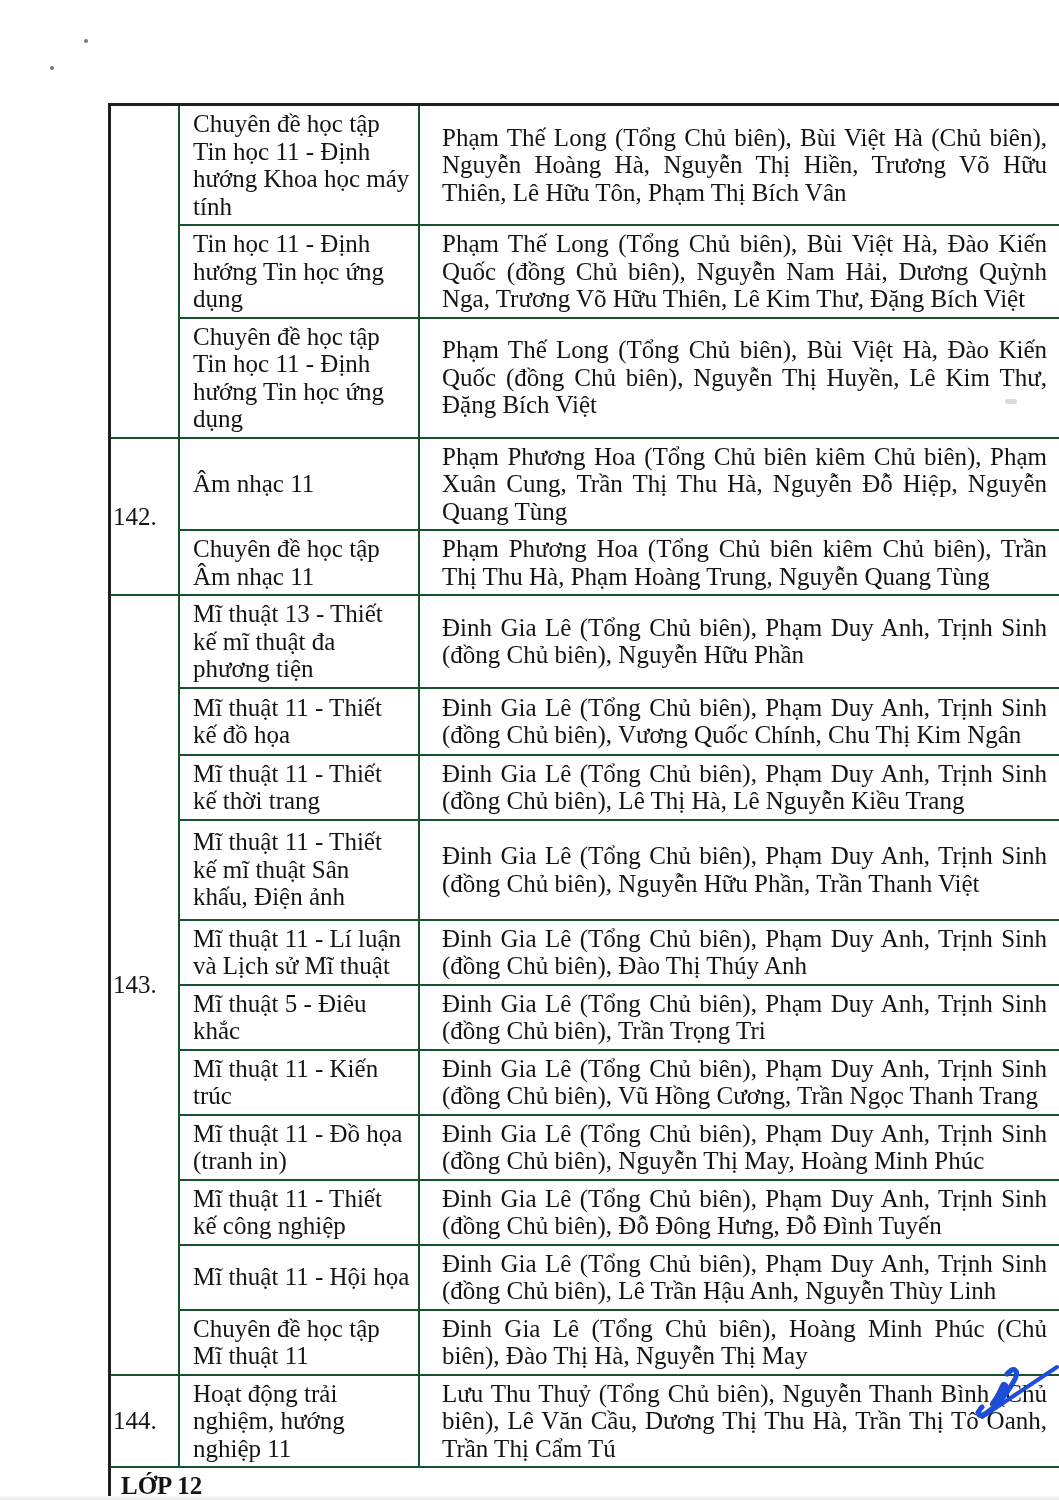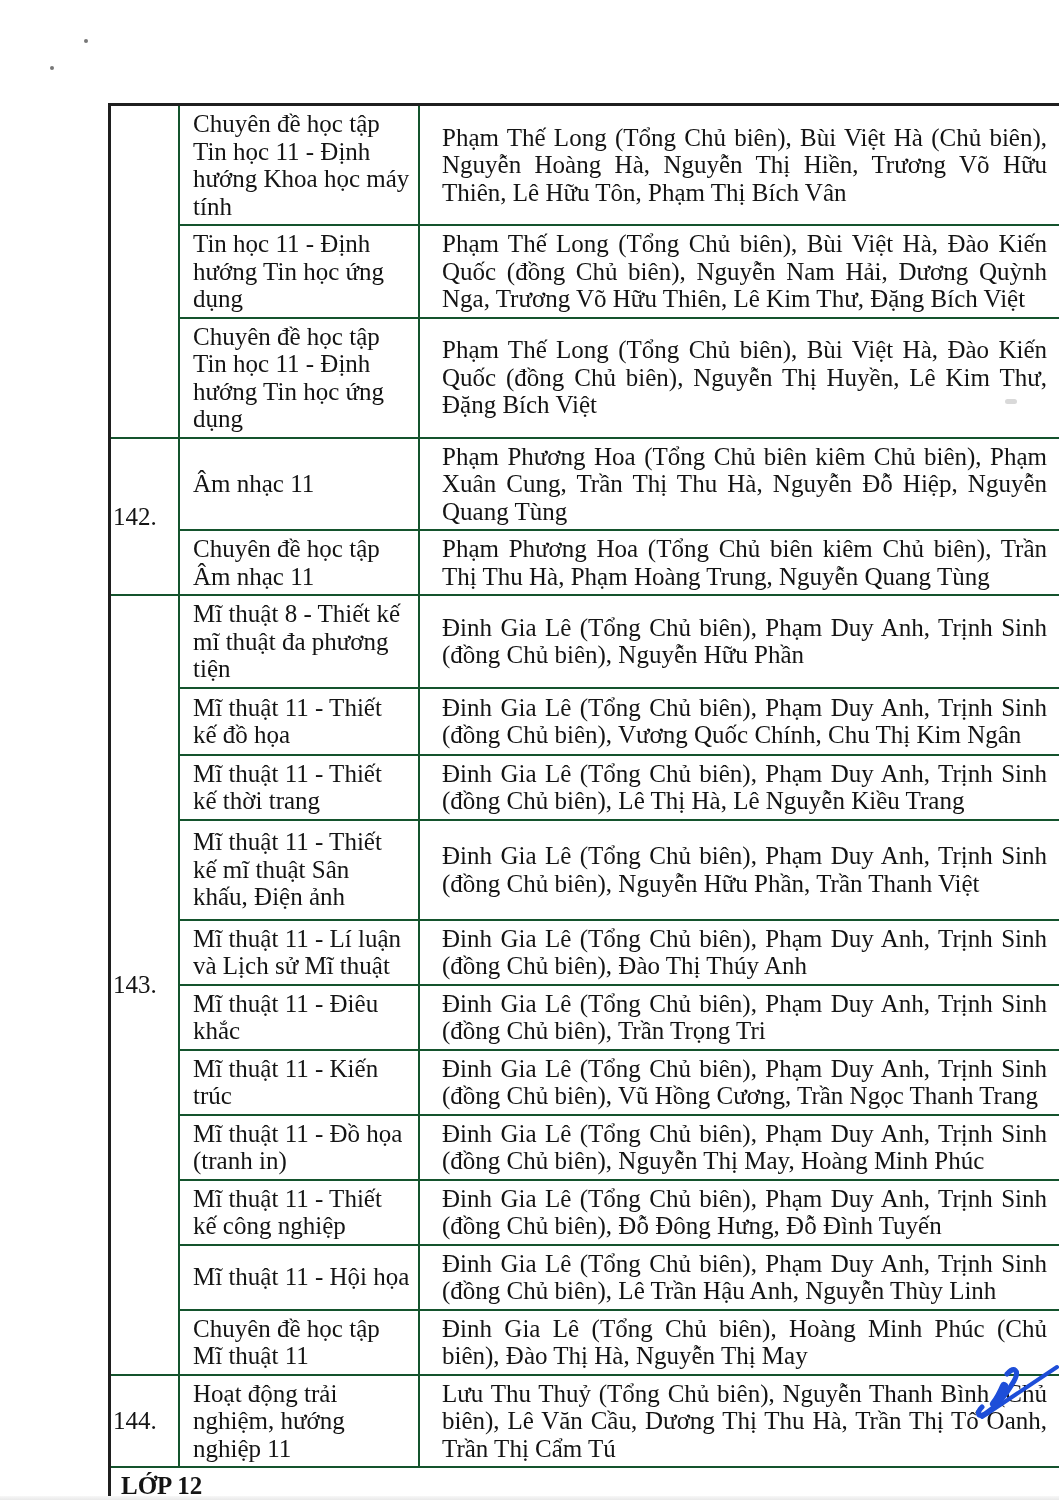--- a/index.html
+++ b/index.html
@@ -64,41 +64,41 @@
           <td rowspan="2" class="num-cell">142.</td>
           <td class="title-cell">Âm nhạc 11</td>
           <td class="authors-cell">Phạm Phương Hoa (Tổng Chủ biên kiêm Chủ biên), Phạm Xuân Cung, Trần Thị Thu Hà, Nguyễn Đỗ Hiệp, Nguyễn Quang Tùng</td>
         </tr>
         <tr style="height: 58px;">
           <td class="title-cell">Chuyên đề học tập Âm nhạc 11</td>
           <td class="authors-cell">Phạm Phương Hoa (Tổng Chủ biên kiêm Chủ biên), Trần Thị Thu Hà, Phạm Hoàng Trung, Nguyễn Quang Tùng</td>
         </tr>
         <tr style="height: 82px;">
           <td rowspan="11" class="num-cell">143.</td>
-          <td class="title-cell">Mĩ thuật 8 - Thiết kế mĩ thuật đa phương tiện</td>
+          <td class="title-cell">Mĩ thuật 13 - Thiết kế mĩ thuật đa phương tiện</td>
           <td class="authors-cell">Đinh Gia Lê (Tổng Chủ biên), Phạm Duy Anh, Trịnh Sinh (đồng Chủ biên), Nguyễn Hữu Phần</td>
         </tr>
         <tr style="height: 67px;">
           <td class="title-cell">Mĩ thuật 11 - Thiết kế đồ họa</td>
           <td class="authors-cell">Đinh Gia Lê (Tổng Chủ biên), Phạm Duy Anh, Trịnh Sinh (đồng Chủ biên), Vương Quốc Chính, Chu Thị Kim Ngân</td>
         </tr>
         <tr style="height: 52px;">
           <td class="title-cell">Mĩ thuật 11 - Thiết kế thời trang</td>
           <td class="authors-cell">Đinh Gia Lê (Tổng Chủ biên), Phạm Duy Anh, Trịnh Sinh (đồng Chủ biên), Lê Thị Hà, Lê Nguyễn Kiều Trang</td>
         </tr>
         <tr style="height: 100px;">
           <td class="title-cell">Mĩ thuật 11 - Thiết kế mĩ thuật Sân khấu, Điện ảnh</td>
           <td class="authors-cell">Đinh Gia Lê (Tổng Chủ biên), Phạm Duy Anh, Trịnh Sinh (đồng Chủ biên), Nguyễn Hữu Phần, Trần Thanh Việt</td>
         </tr>
         <tr style="height: 65px;">
           <td class="title-cell">Mĩ thuật 11 - Lí luận và Lịch sử Mĩ thuật</td>
           <td class="authors-cell">Đinh Gia Lê (Tổng Chủ biên), Phạm Duy Anh, Trịnh Sinh (đồng Chủ biên), Đào Thị Thúy Anh</td>
         </tr>
         <tr style="height: 60px;">
-          <td class="title-cell">Mĩ thuật 11 - Điêu khắc</td>
+          <td class="title-cell">Mĩ thuật 5 - Điêu khắc</td>
           <td class="authors-cell">Đinh Gia Lê (Tổng Chủ biên), Phạm Duy Anh, Trịnh Sinh (đồng Chủ biên), Trần Trọng Tri</td>
         </tr>
         <tr style="height: 55px;">
           <td class="title-cell">Mĩ thuật 11 - Kiến trúc</td>
           <td class="authors-cell">Đinh Gia Lê (Tổng Chủ biên), Phạm Duy Anh, Trịnh Sinh (đồng Chủ biên), Vũ Hồng Cương, Trần Ngọc Thanh Trang</td>
         </tr>
         <tr style="height: 60px;">
           <td class="title-cell">Mĩ thuật 11 - Đồ họa (tranh in)</td>
           <td class="authors-cell">Đinh Gia Lê (Tổng Chủ biên), Phạm Duy Anh, Trịnh Sinh (đồng Chủ biên), Nguyễn Thị May, Hoàng Minh Phúc</td>
         </tr>

